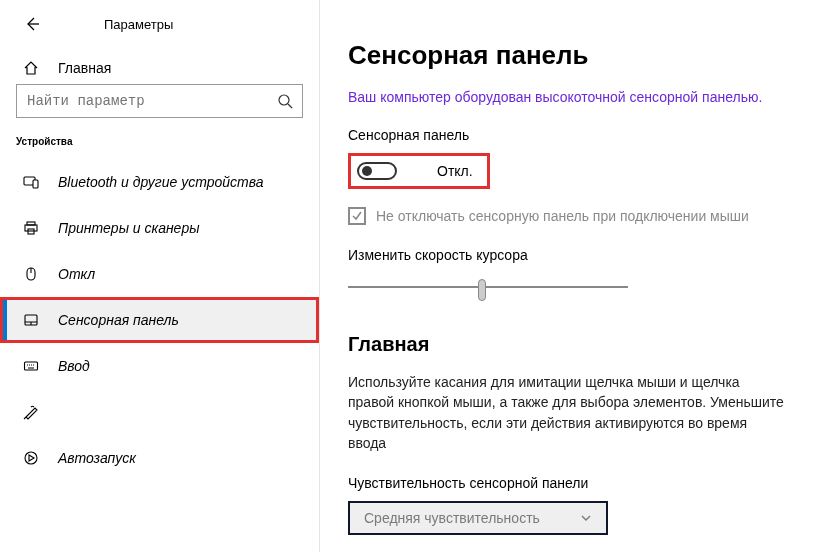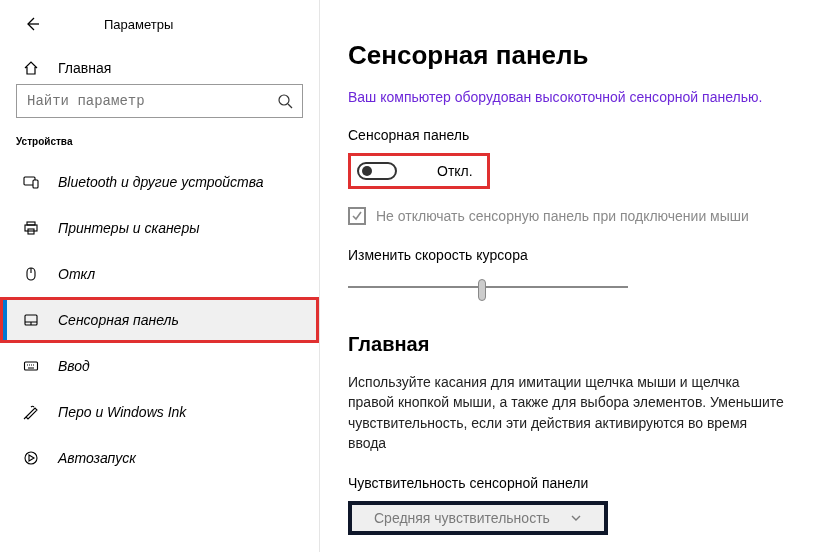--- a/index.html
+++ b/index.html
@@ -33,21 +33,21 @@
 .toggle-label { font-size: 14px; }
 .checkbox-row { display: flex; align-items: center; color: #8a8a8a; margin-bottom: 22px; }
 .checkbox { width: 18px; height: 18px; border: 2px solid #8a8a8a; margin-right: 10px; display: flex; align-items: center; justify-content: center; }
 .slider-label { font-size: 14px; margin-bottom: 14px; }
 .slider { position: relative; height: 20px; width: 280px; margin-bottom: 36px; }
 .slider .track { position: absolute; top: 9px; left: 0; right: 0; height: 2px; background: #888; }
 .slider .thumb { position: absolute; top: 2px; left: 130px; width: 8px; height: 22px; background: #ccc; border: 1px solid #888; border-radius: 4px; }
 .section-h2 { font-size: 20px; font-weight: 600; margin-bottom: 16px; }
 .para { font-size: 14px; color: #222; margin-bottom: 22px; line-height: 1.45; max-width: 440px; }
 .select-label { font-size: 14px; margin-bottom: 10px; }
-.select { display: inline-flex; align-items: center; justify-content: space-between; width: 260px; height: 34px; border: 4px solid #0f172a; background: #efefef; color: #7a7a7a; padding: 0 22px; }
+.select { display: inline-flex; align-items: center; justify-content: space-between; width: 260px; height: 34px; border: 2px solid #0f172a; background: #efefef; color: #7a7a7a; padding: 0 14px; }
 .select .chev { margin-left: 10px; }
 svg { display: block; }
 </style>
 </head>
 <body>
 
 <div class="window">
   <div class="sidebar">
     <div class="sidebar-header">
       <div class="back-btn">
@@ -130,21 +130,20 @@
             </svg>
         </span>
         <span>Ввод</span>
       </div>
       <div class="nav-item">
         <span class="icon">
           <svg width="16" height="16" viewBox="0 0 16 16">
               <path d="M3 13 L12 4 L14 6 L5 15 Z M3 13 L1 15 M11 3 C10 2 9 2 8 3" fill="none" stroke="#000" stroke-width="1.1"></path>
             </svg>
         </span>
-        <span>Перо и Windows Ink</span>
       </div>
       <div class="nav-item">
         <span class="icon">
           <svg width="16" height="16" viewBox="0 0 16 16">
               <circle cx="8" cy="8" r="6" fill="none" stroke="#000" stroke-width="1.1"></circle>
               <path d="M6 5 L11 8 L6 11 Z" fill="none" stroke="#000" stroke-width="1.1"></path>
             </svg>
         </span>
         <span>Автозапуск</span>
       </div>

